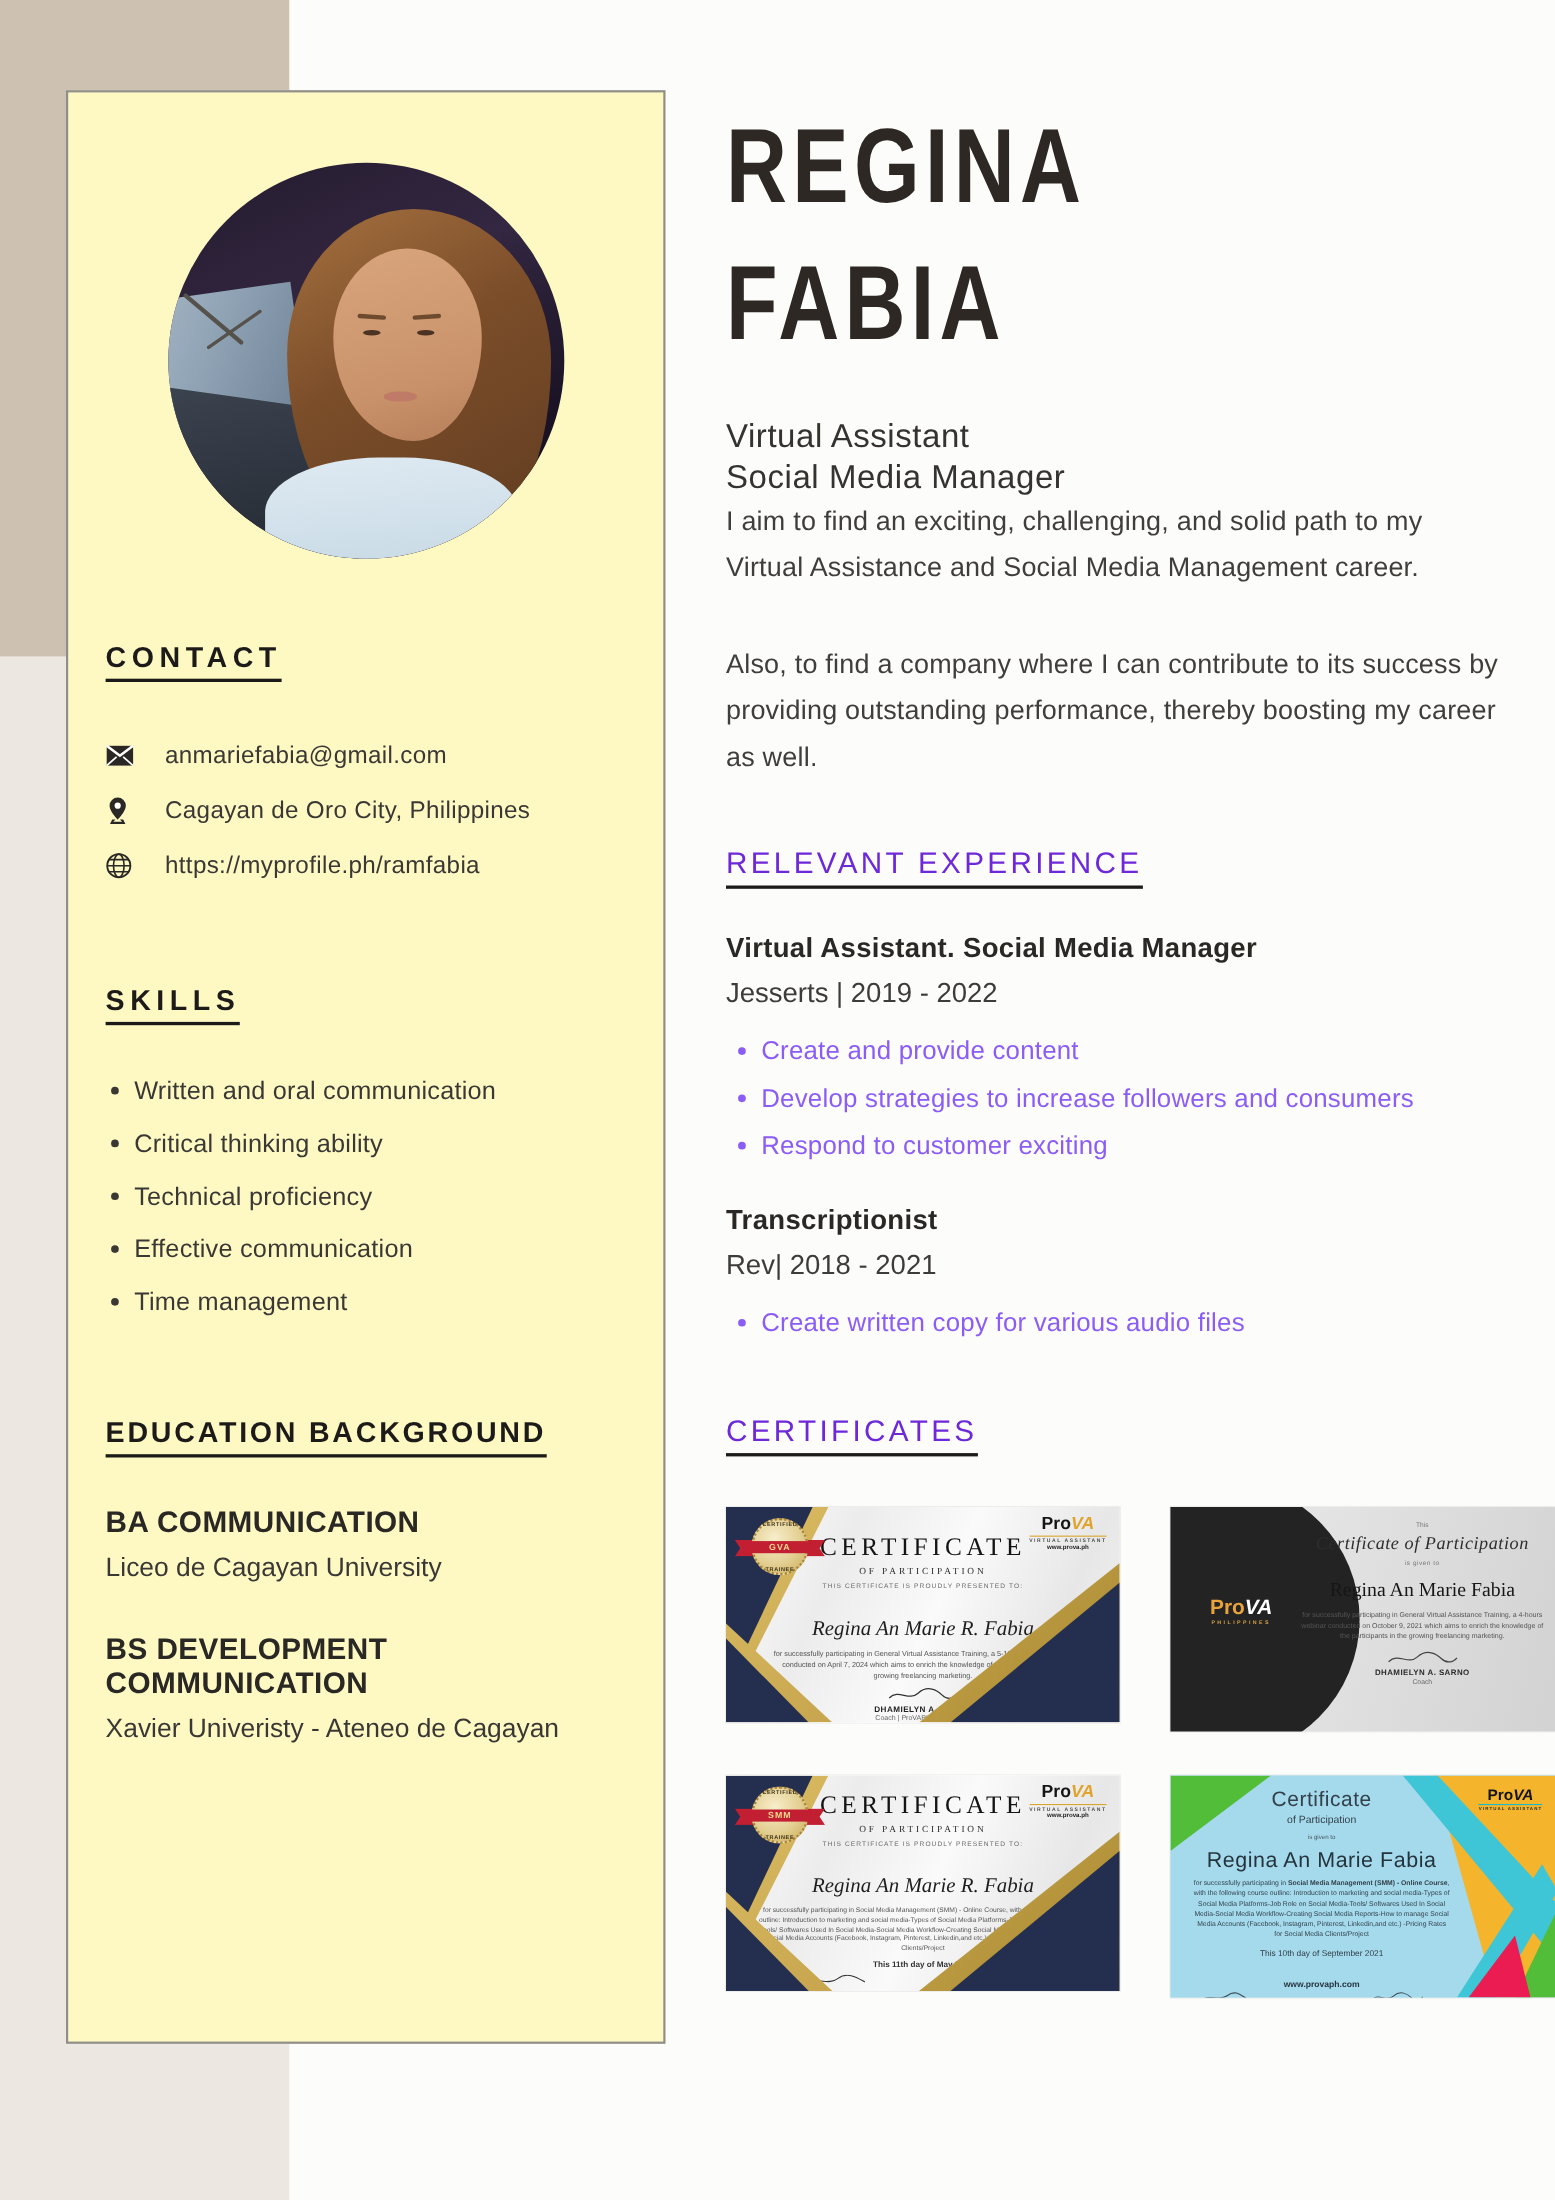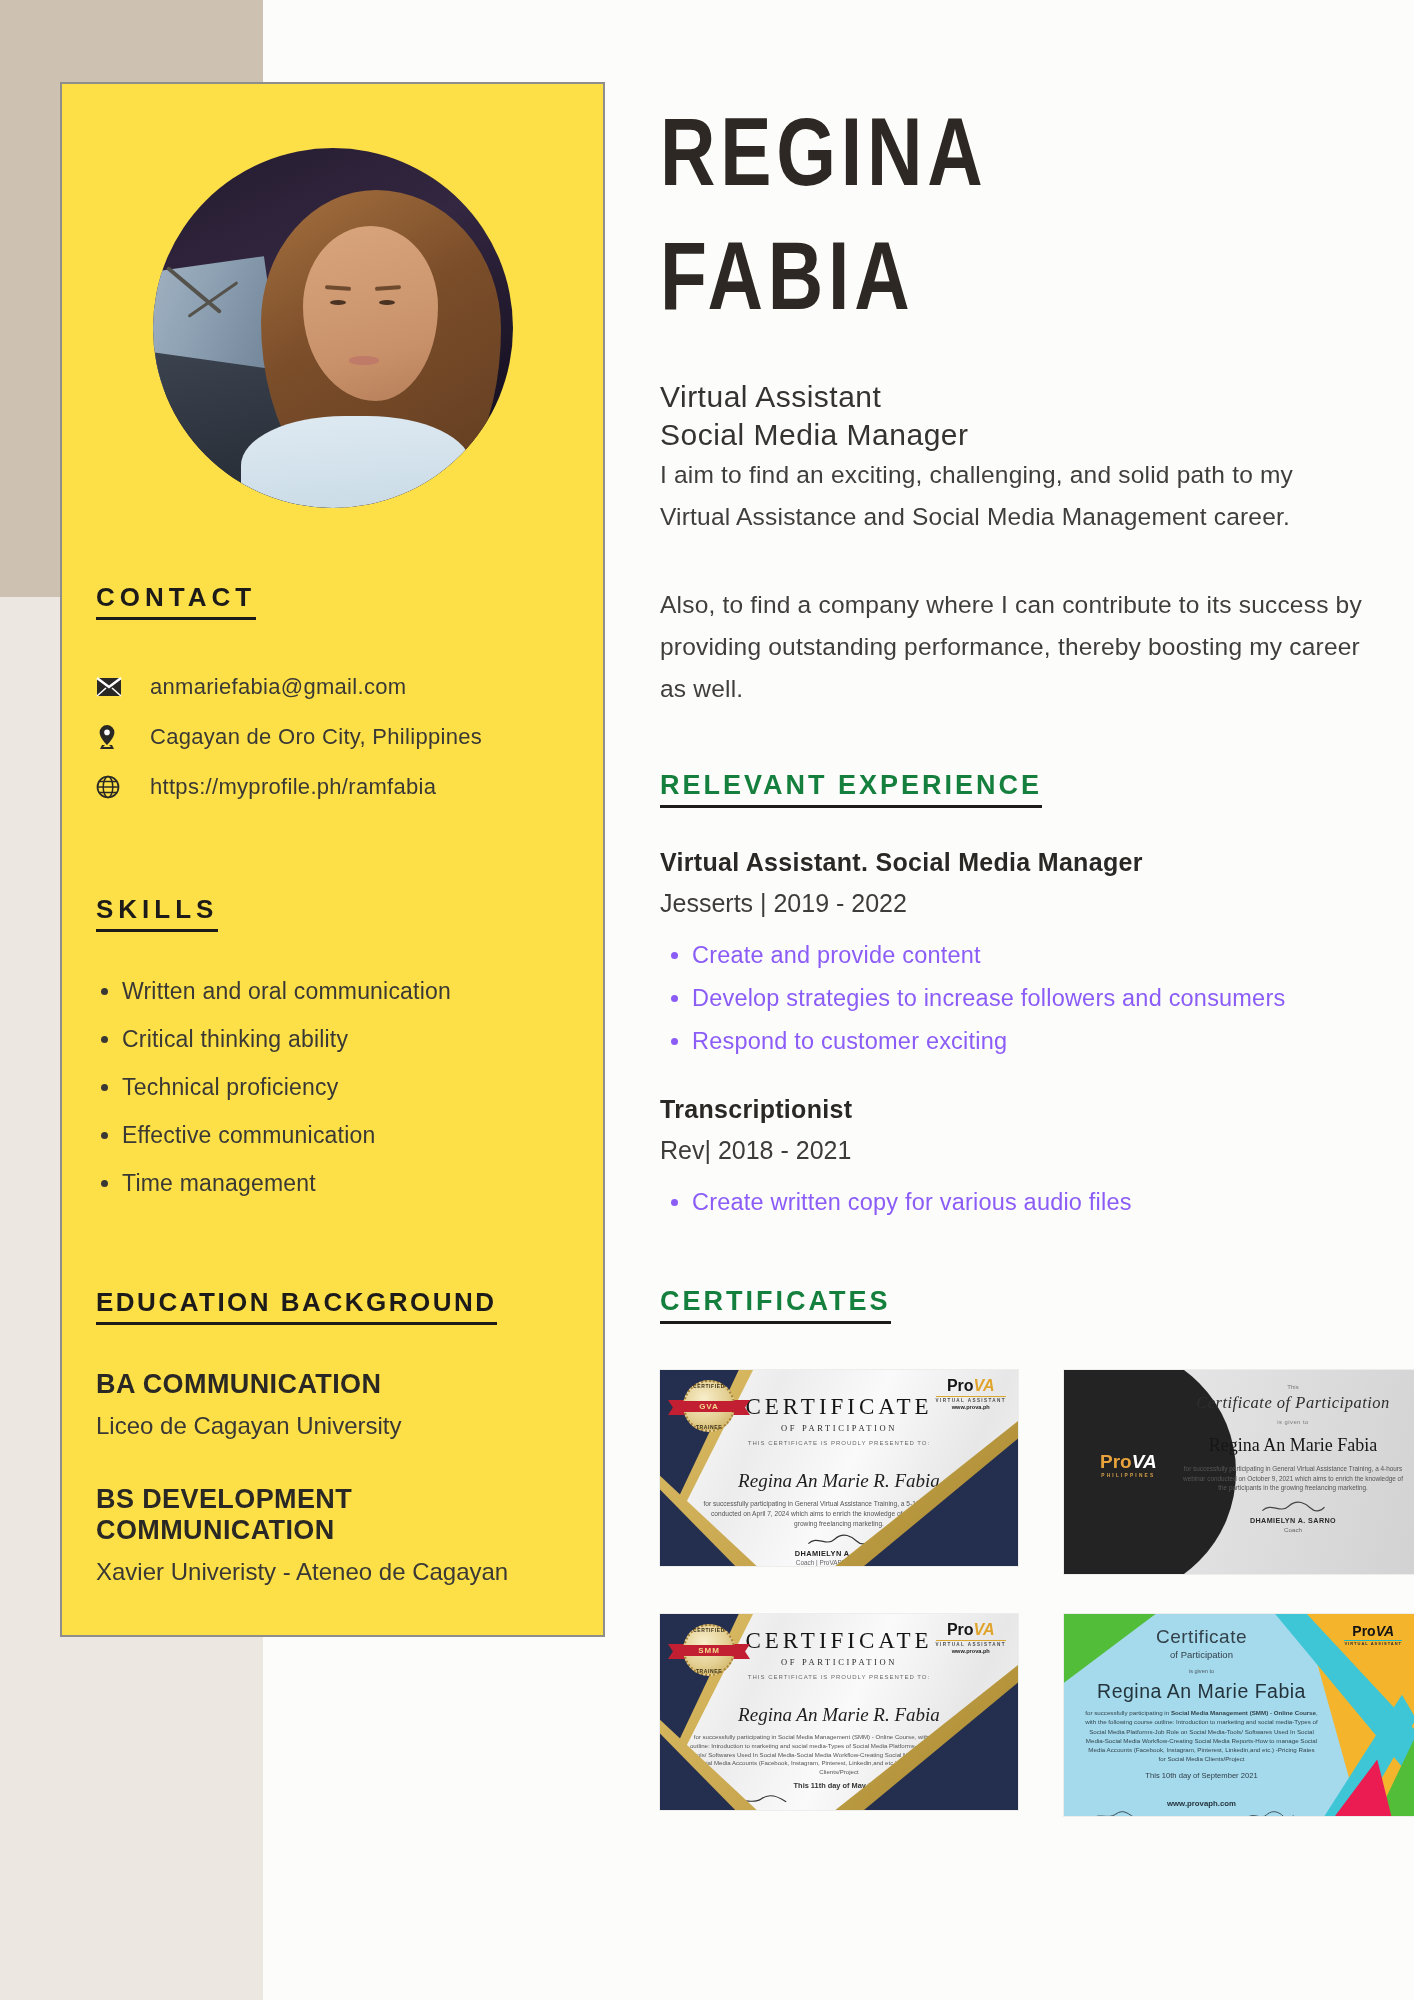--- a/index.html
+++ b/index.html
@@ -8,22 +8,22 @@
     background:#fcfcfb;
     font-family:"Liberation Sans",sans-serif;
     color:#3e3c39;
   }
   
   .beige-dark{position:absolute;left:0;top:0;width:263px;height:597px;background:#cdc1b2;}
   .beige-light{position:absolute;left:0;top:597px;width:263px;height:1403px;background:#ece7e0;}
 
   
   .main-box{
-    position:absolute;left:60px;top:82px;width:545px;height:1555px;
-    background:#fde047;border:2px solid #8f8e8a;box-sizing:border-box;
+    position:absolute;left:60px;top:82px;width:545px;height:1776px;
+    background:#fef9c3;border:2px solid #8f8e8a;box-sizing:border-box;
   }
 
   
   .photo{
     width:360px;height:360px;border-radius:50%;margin:64px auto 0 auto;
     position:relative;overflow:hidden;
     background:linear-gradient(155deg,#241b2e 0%,#332741 38%,#1b1426 72%,#120d1a 100%);
   }
   .photo .window{
     position:absolute;left:-30px;top:118px;width:150px;height:120px;
@@ -87,22 +87,22 @@
   .name{
     font-size:96px;font-weight:600;color:#2d2823;line-height:124px;letter-spacing:6px;
     transform:scaleX(.80);transform-origin:left top;white-space:nowrap;
   }
   .subtitle{margin-top:40px;font-size:30px;color:#35332f;line-height:38px;letter-spacing:.5px;}
   .objective p{font-size:24.5px;line-height:42px;color:#403e3a;margin:0;letter-spacing:.2px;}
   .objective .p1{}
   .objective .p2{margin-top:46px;}
   .exp-heading-wrap{margin-top:62px;}
   .r-heading{
-    display:inline-block;font-size:27px;font-weight:700;letter-spacing:3px;
-    color:#15803d;border-bottom:3px solid #1d1b19;padding-bottom:6px;line-height:1;text-align:center;
+    display:inline-block;font-size:27px;font-weight:400;letter-spacing:3px;
+    color:#6d28d9;border-bottom:3px solid #1d1b19;padding-bottom:6px;line-height:1;text-align:center;
   }
   .job-title{margin-top:40px;font-size:25px;font-weight:700;color:#2a2824;letter-spacing:.3px;}
   .job-meta{margin-top:12px;font-size:25px;color:#3e3c39;}
   .job-bullets{margin:24px 0 0 6px;padding-left:26px;}
   .job-bullets li{font-size:23.5px;color:#8b5cf6;margin-bottom:16px;letter-spacing:.2px;}
   .cert-heading-wrap{margin-top:72px;}
   .cert-grid{
     margin-top:46px;display:grid;grid-template-columns:358px 352px;
     column-gap:46px;row-gap:40px;
   }

